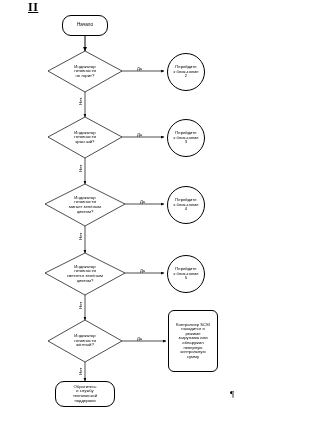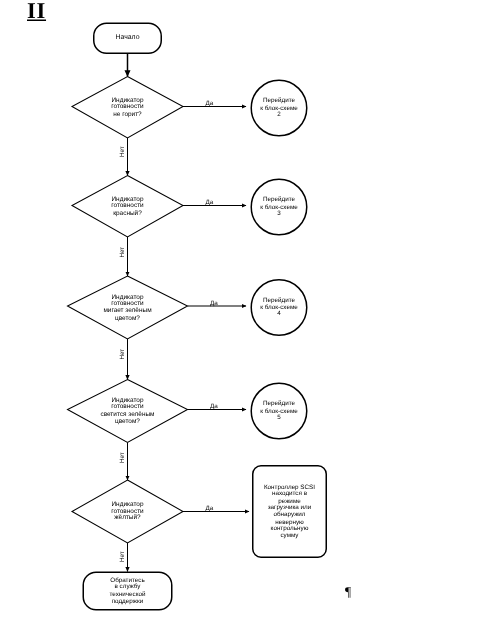--- a/index.html
+++ b/index.html
@@ -21,23 +21,23 @@
     height: 424px;
   }
   .page-mark {
     position: absolute;
     font-family: "Liberation Serif", serif;
     color: #000;
     line-height: 1;
     user-select: none;
   }
   #mark-top {
-    left: 18px;
+    left: 28px;
     top: 1px;
-    font-size: 15px;
+    font-size: 12px;
     font-weight: bold;
     letter-spacing: 0.5px;
     text-decoration: underline;
   }
   #mark-bottom {
     left: 230px;
     top: 390px;
     font-size: 9px;
   }
   

